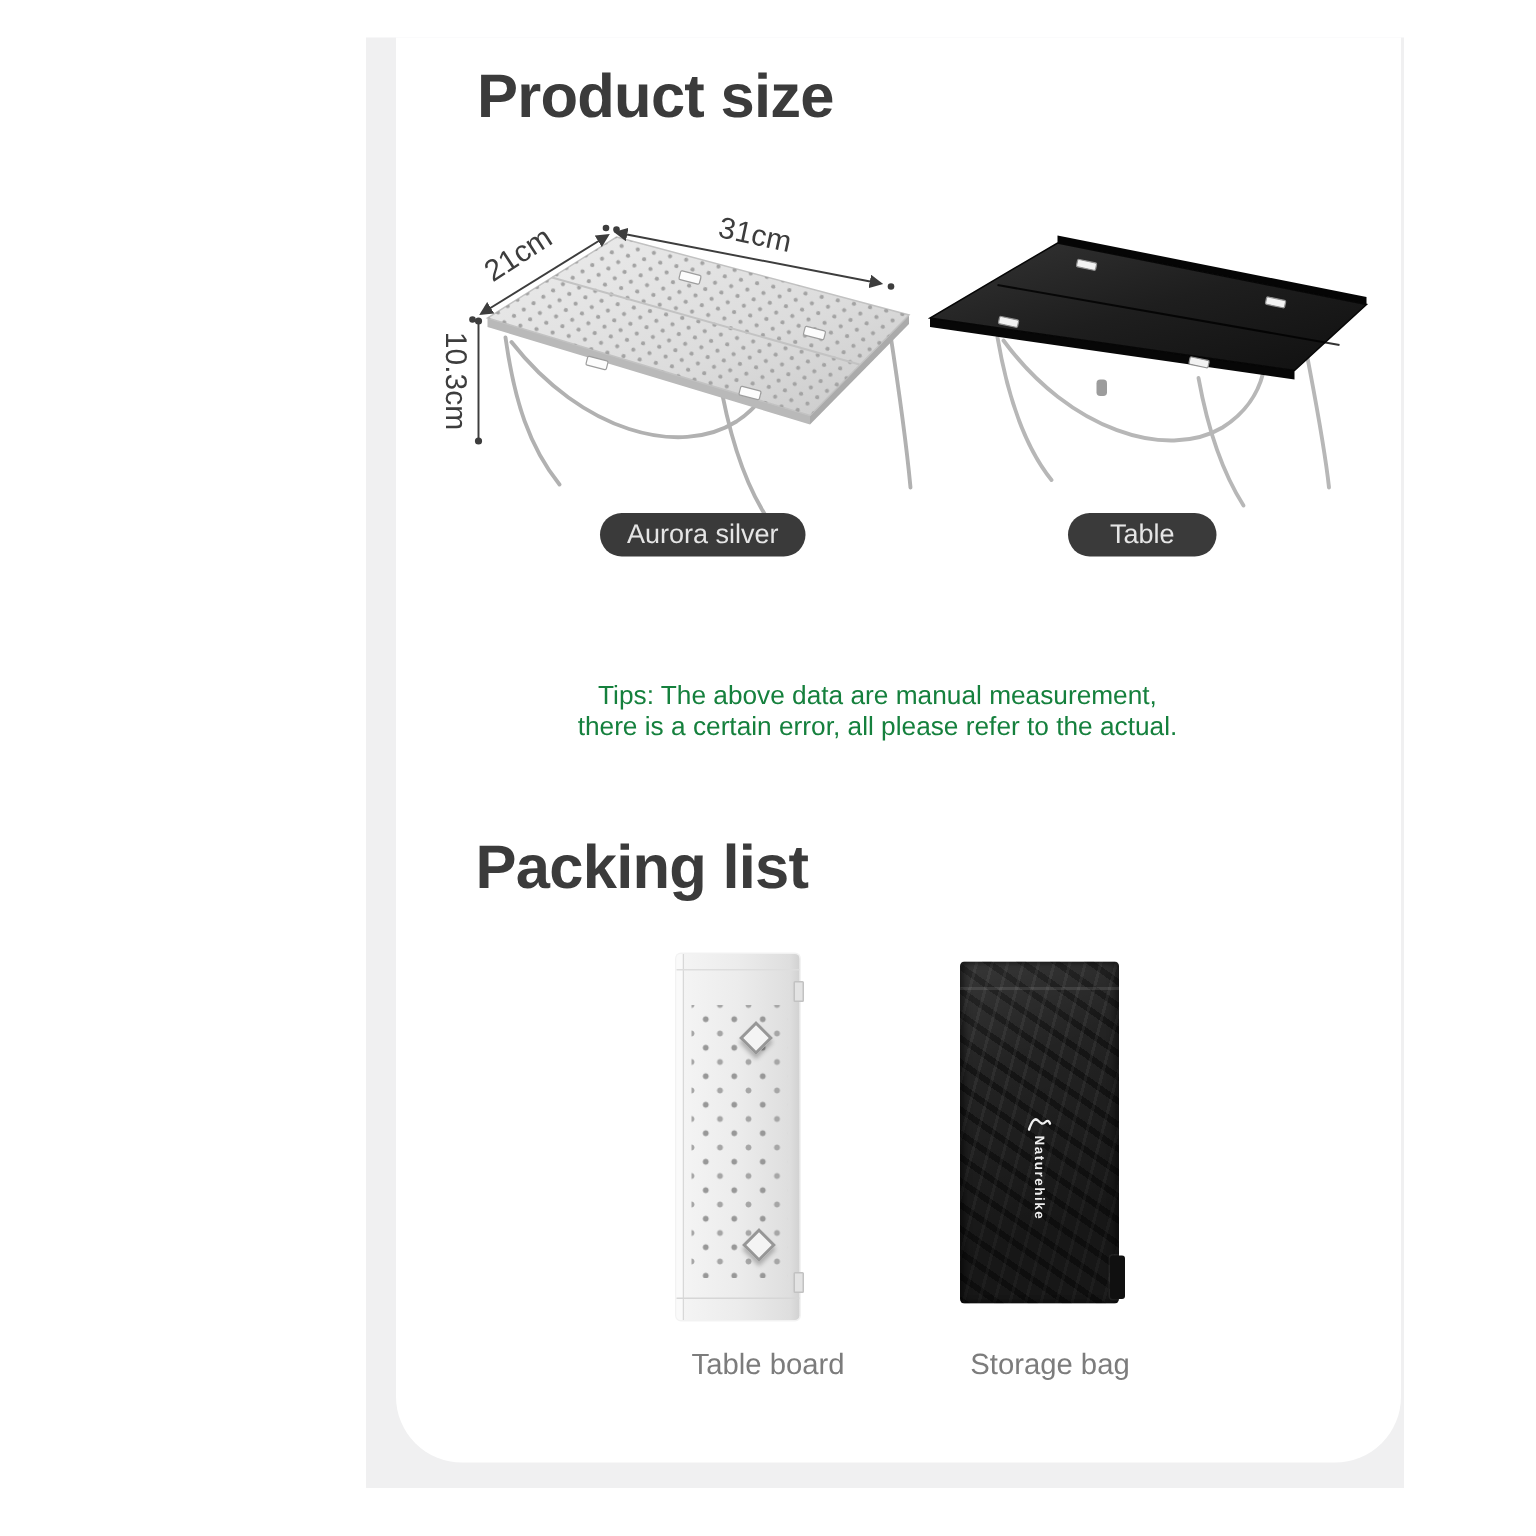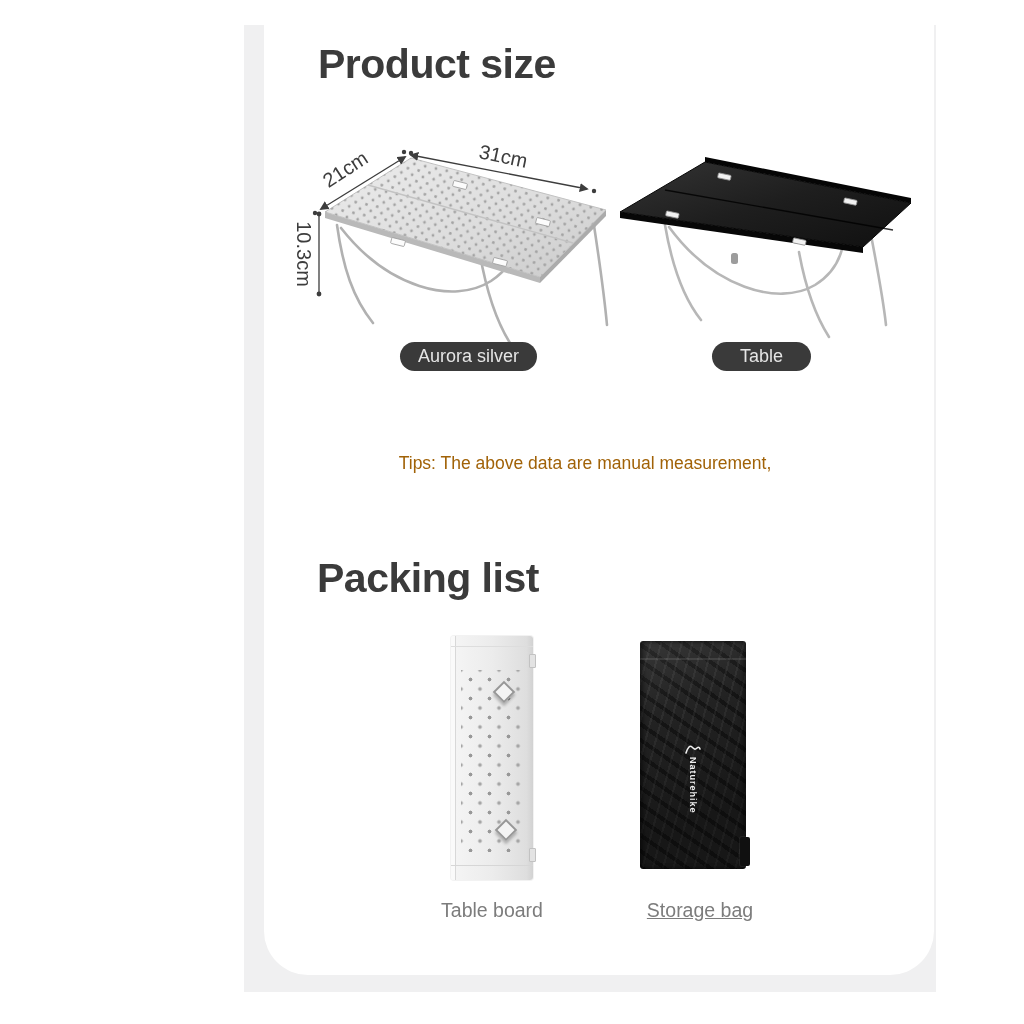--- a/index.html
+++ b/index.html
@@ -23,21 +23,21 @@
   .variant-pill{
     position:absolute;height:29px;border-radius:15px;background:#3a3a3a;color:#e5e5e5;
     font-size:18px;display:flex;align-items:center;justify-content:center;
     padding:0 14px;box-sizing:border-box;white-space:nowrap;
   }
   #pill-silver{left:312px;top:342px;min-width:137px;}
   #pill-black{left:624px;top:342px;min-width:99px;}
 
   .tips{
     position:absolute;left:162px;top:453px;width:670px;text-align:center;
-    font-size:17.5px;line-height:21px;color:#a16207;
+    font-size:17.5px;line-height:21px;color:#15803d;
   }
 
   
   .board{
     position:absolute;left:363px;top:636px;width:82px;height:244px;
     background:linear-gradient(90deg,#f5f5f5 0%,#ececec 50%,#dedede 92%,#d2d2d2 100%);
     border-radius:3px;box-shadow:0 0 0 1px rgba(0,0,0,0.05);
   }
   .board-edge-left{position:absolute;left:0;top:0;bottom:0;width:4px;background:#fafafa;border-right:1px solid #d8d8d8;border-radius:3px 0 0 3px;}
   .board-seam-top{position:absolute;left:0;right:0;top:10px;height:1px;background:#dddddd;}
@@ -72,22 +72,22 @@
   }
   .bag-flap{position:absolute;left:0;right:0;top:17px;height:2px;background:rgba(255,255,255,0.10);}
   .bag-logo{position:absolute;left:40px;top:102px;width:26px;display:flex;flex-direction:column;align-items:center;}
   .bag-logo-text{
     writing-mode:vertical-rl;font-size:9px;font-weight:700;letter-spacing:1px;
     color:#efefef;margin-top:3px;white-space:nowrap;
   }
   .bag-tag{position:absolute;right:-4px;top:196px;width:10px;height:29px;background:#101010;border-radius:2px;box-shadow:0 0 0 1px rgba(255,255,255,0.06);}
 
   .item-caption{position:absolute;font-size:19.5px;color:#7c7c7c;text-align:center;width:142px;}
-  #caption-board{left:333px;top:899px;}
-  #caption-bag{left:541px;top:899px;text-decoration:underline;}
+  #caption-board{left:333px;top:899px;text-align:right;}
+  #caption-bag{left:541px;top:899px;}
 
   svg text.dim{fill:#3d3d3d;font-family:"Liberation Sans",sans-serif;font-size:20px;}
 </style>
 </head>
 <body>
 
 <div class="stage">
   <div class="gray-panel"></div>
   <div class="card"></div>
 
@@ -182,20 +182,21 @@
         <rect x="180" y="94" width="13" height="5" rx="1" transform="rotate(12 186 96)"></rect>
       </g>
     </g>
   </svg>
 
   <div class="variant-pill" id="pill-silver">Aurora silver</div>
   <div class="variant-pill" id="pill-black">Table</div>
 
   <div class="tips">
     <div>Tips: The above data are manual measurement,</div>
+    <div>there is a certain error, all please refer to the actual.</div>
   </div>
 
   <div class="sec-title" id="title-packing-list">Packing list</div>
 
   <div class="board">
     <div class="board-edge-left"></div>
     <div class="board-seam-top"></div>
     <div class="board-seam-bottom"></div>
     <div class="board-dots"></div>
     <div class="board-handle" id="board-handle-top"></div>

